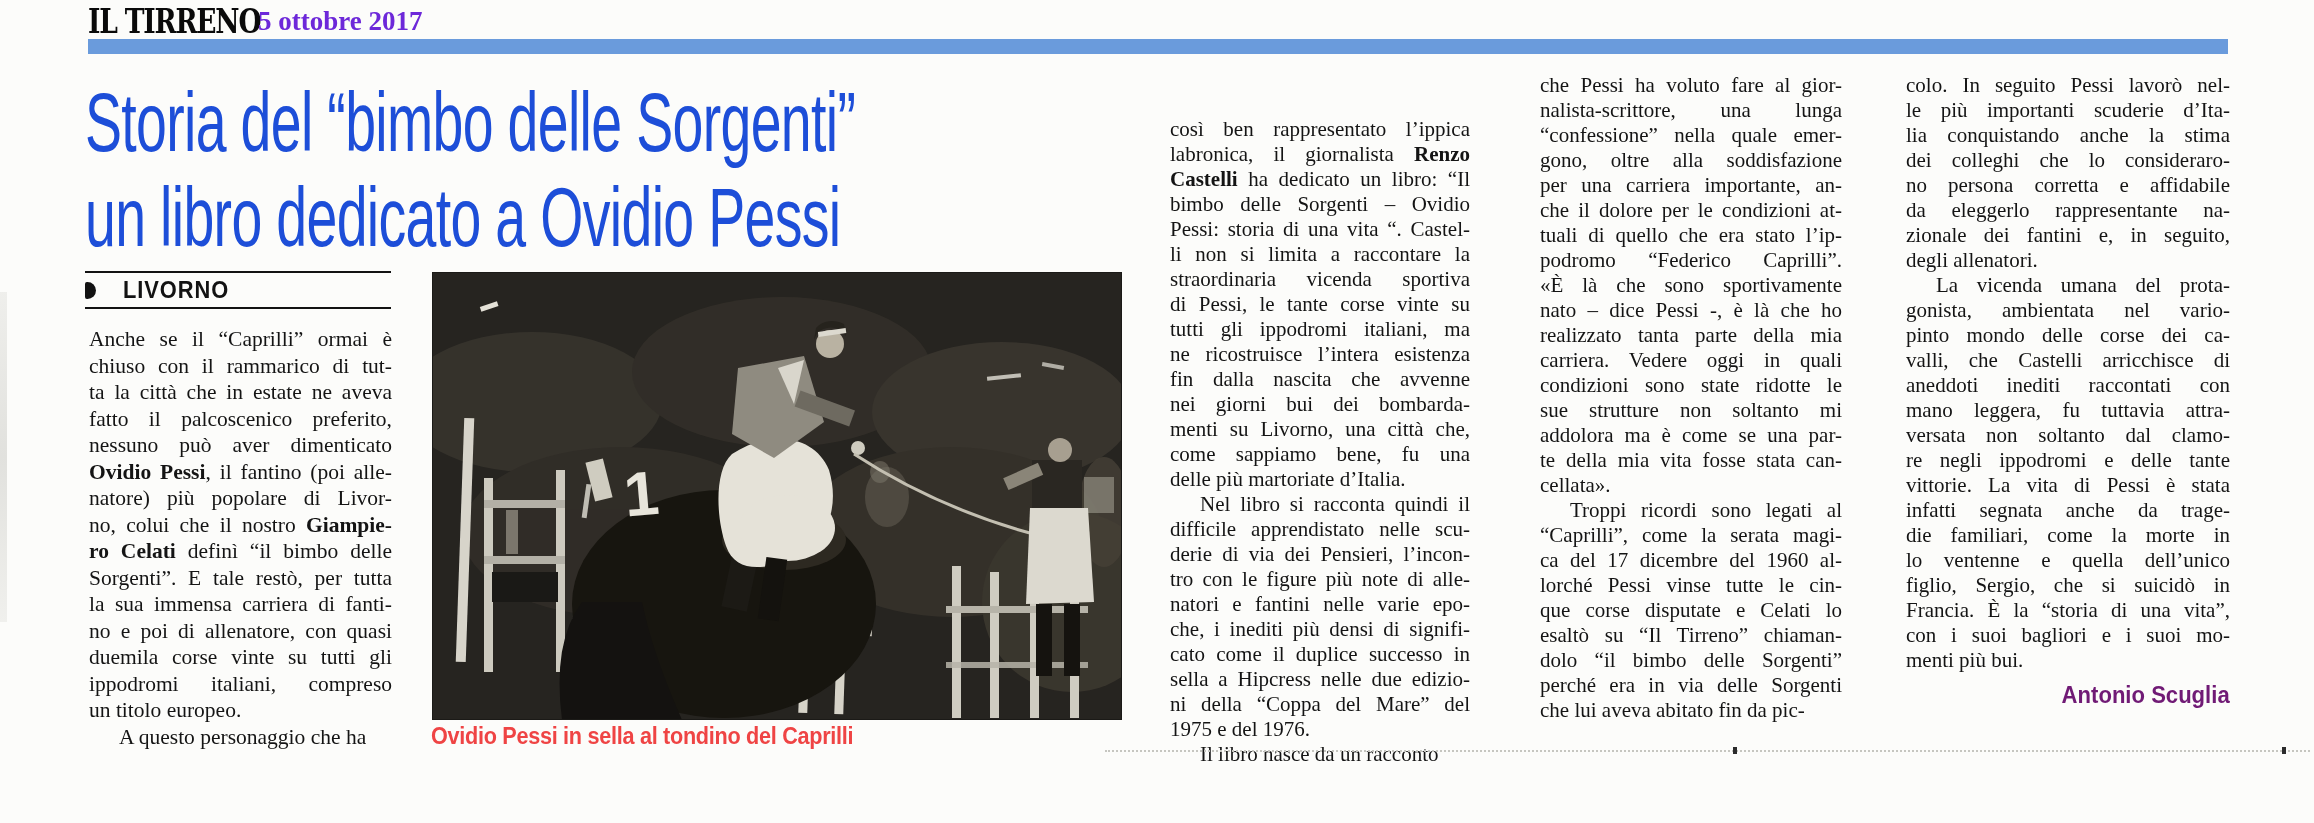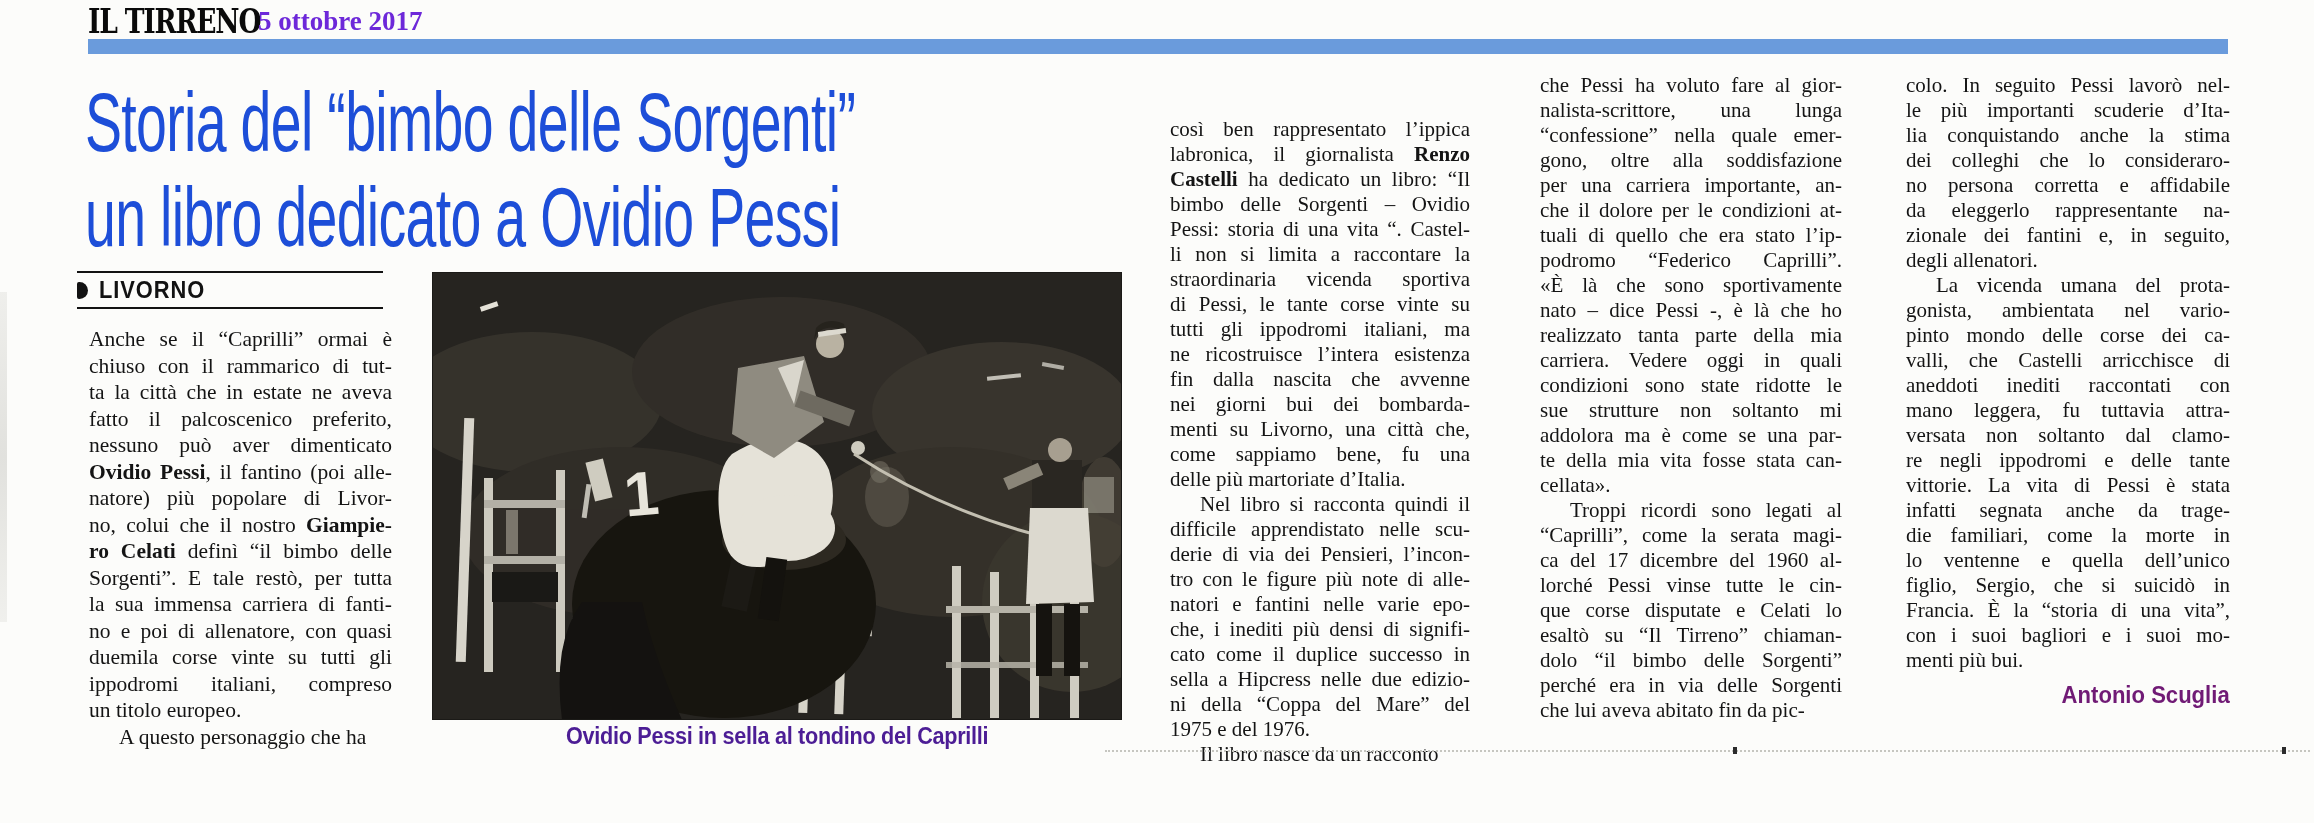--- a/index.html
+++ b/index.html
@@ -14,23 +14,23 @@
         font-size:27px;color:#6d28d9;white-space:nowrap;}
   .bluebar{position:absolute;left:88px;top:39px;width:2140px;height:15px;}
 
   
   .headline{position:absolute;left:85px;top:54px;width:1120px;font-family:"Liberation Sans",sans-serif;
             font-weight:normal;color:#1d4ed8;}
   .hl-line{height:95px;line-height:95px;white-space:nowrap;}
   .hl-inner{display:inline-block;transform:scaleX(.66);transform-origin:0 50%;font-size:84px;letter-spacing:-1px;}
 
   
-  .kicker{position:absolute;left:77px;top:271px;width:306px;height:34px;
+  .kicker{position:absolute;left:85px;top:271px;width:306px;height:34px;
           border-top:2px solid #121212;border-bottom:2px solid #121212;
-          display:flex;align-items:center;gap:11px;}
+          display:flex;align-items:center;gap:27px;}
   .kicker-bullet{width:11px;height:17px;background:#121212;border-radius:2px 9px 9px 2px;flex:0 0 auto;}
   .kicker-label{font-family:"Liberation Sans",sans-serif;font-weight:bold;font-size:23px;
                 letter-spacing:1px;transform:scaleX(.95);transform-origin:0 50%;color:#121212;}
 
   
   .col{position:absolute;font-size:21px;line-height:25px;color:#141414;}
   .col .tl{white-space:nowrap;text-align:justify;text-align-last:justify;}
   .col .tl.pl{text-align-last:left;}
   .col .tl.ind{text-indent:30px;}
   #col1{left:89px;top:326px;width:303px;font-size:21.5px;line-height:26.5px;}
@@ -39,21 +39,21 @@
   #col4{left:1906px;top:73px;width:324px;}
 
   .byline{margin-top:9px;text-align:right;font-family:"Liberation Sans",sans-serif;
           font-weight:bold;font-size:24px;color:#701a75;}
   .byline span{display:inline-block;transform:scaleX(.92);transform-origin:100% 50%;}
 
   
   .photo{position:absolute;left:432px;top:272px;width:690px;height:448px;background:#262420;}
   .photo svg{display:block;}
   .caption{position:absolute;left:431px;top:723px;width:720px;font-family:"Liberation Sans",sans-serif;
-           font-weight:bold;font-size:23px;color:#4c1d95;text-align:center;}
+           font-weight:bold;font-size:23px;color:#ef4444;}
   .caption span{display:inline-block;transform:scaleX(.94);transform-origin:0 50%;letter-spacing:-.3px;}
 
   
   .bottom-rule{position:absolute;left:1105px;top:750px;width:1205px;border-top:2px dotted #c6c6c0;}
   .tick{position:absolute;width:4px;height:7px;background:#2c2c2c;}
   .tick.t1{left:1733px;top:747px;}
   .tick.t2{left:2282px;top:747px;}
   .smudge{position:absolute;left:0;top:292px;width:7px;height:330px;opacity:.6;
           background:linear-gradient(#e6e6e2,#cfcfca,#e8e8e4);}
 </style>

